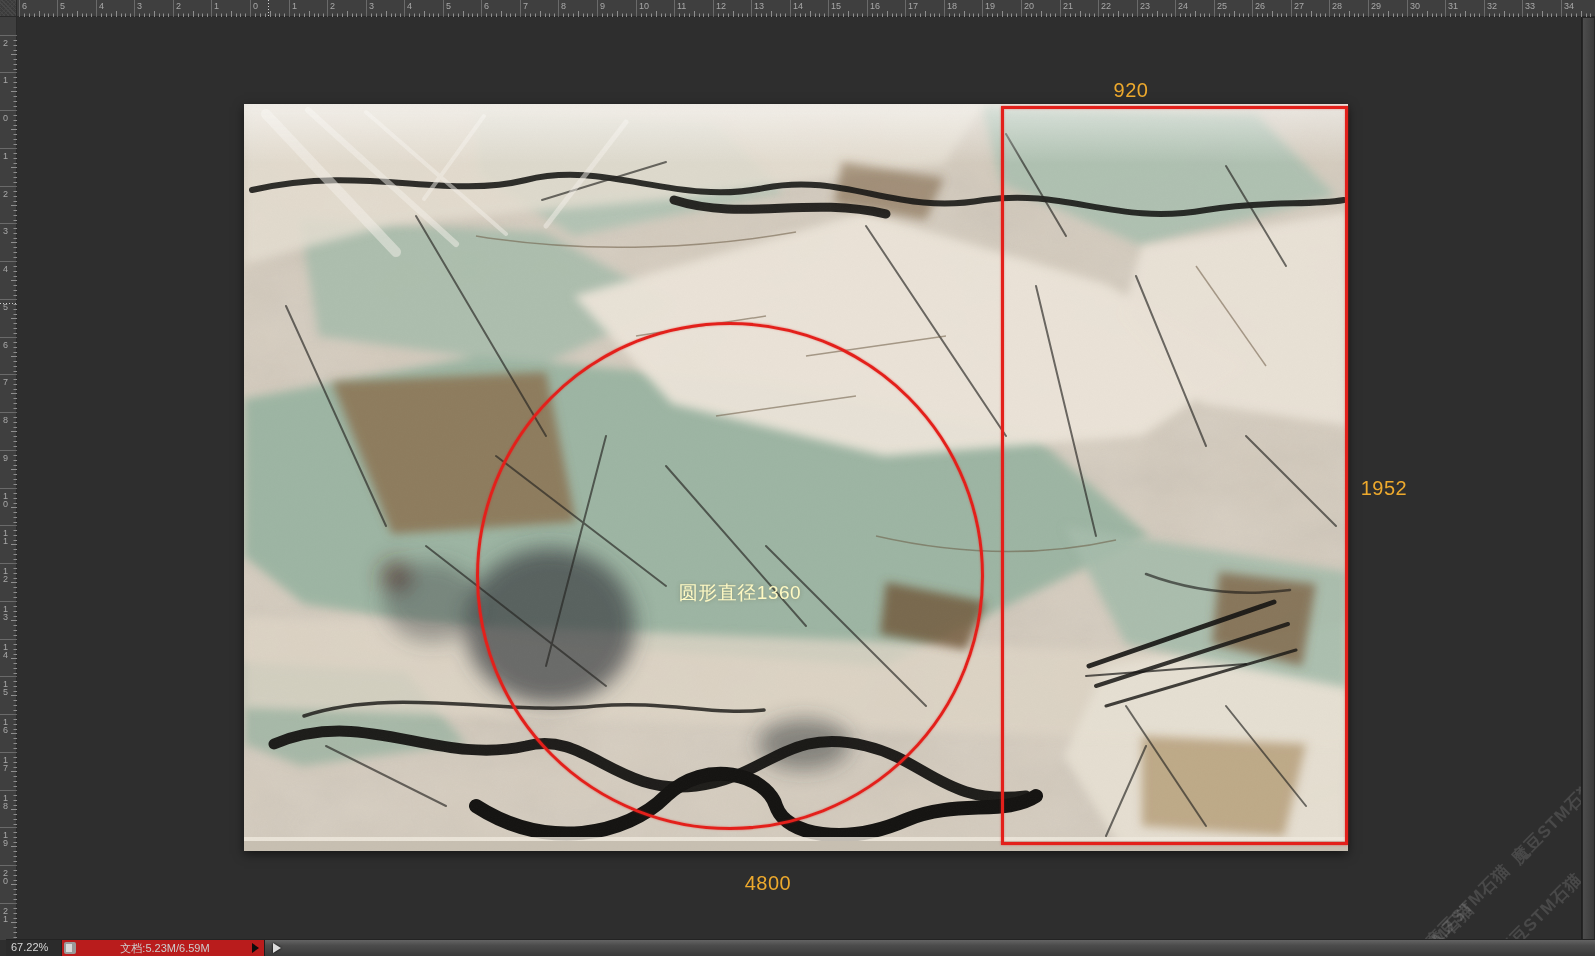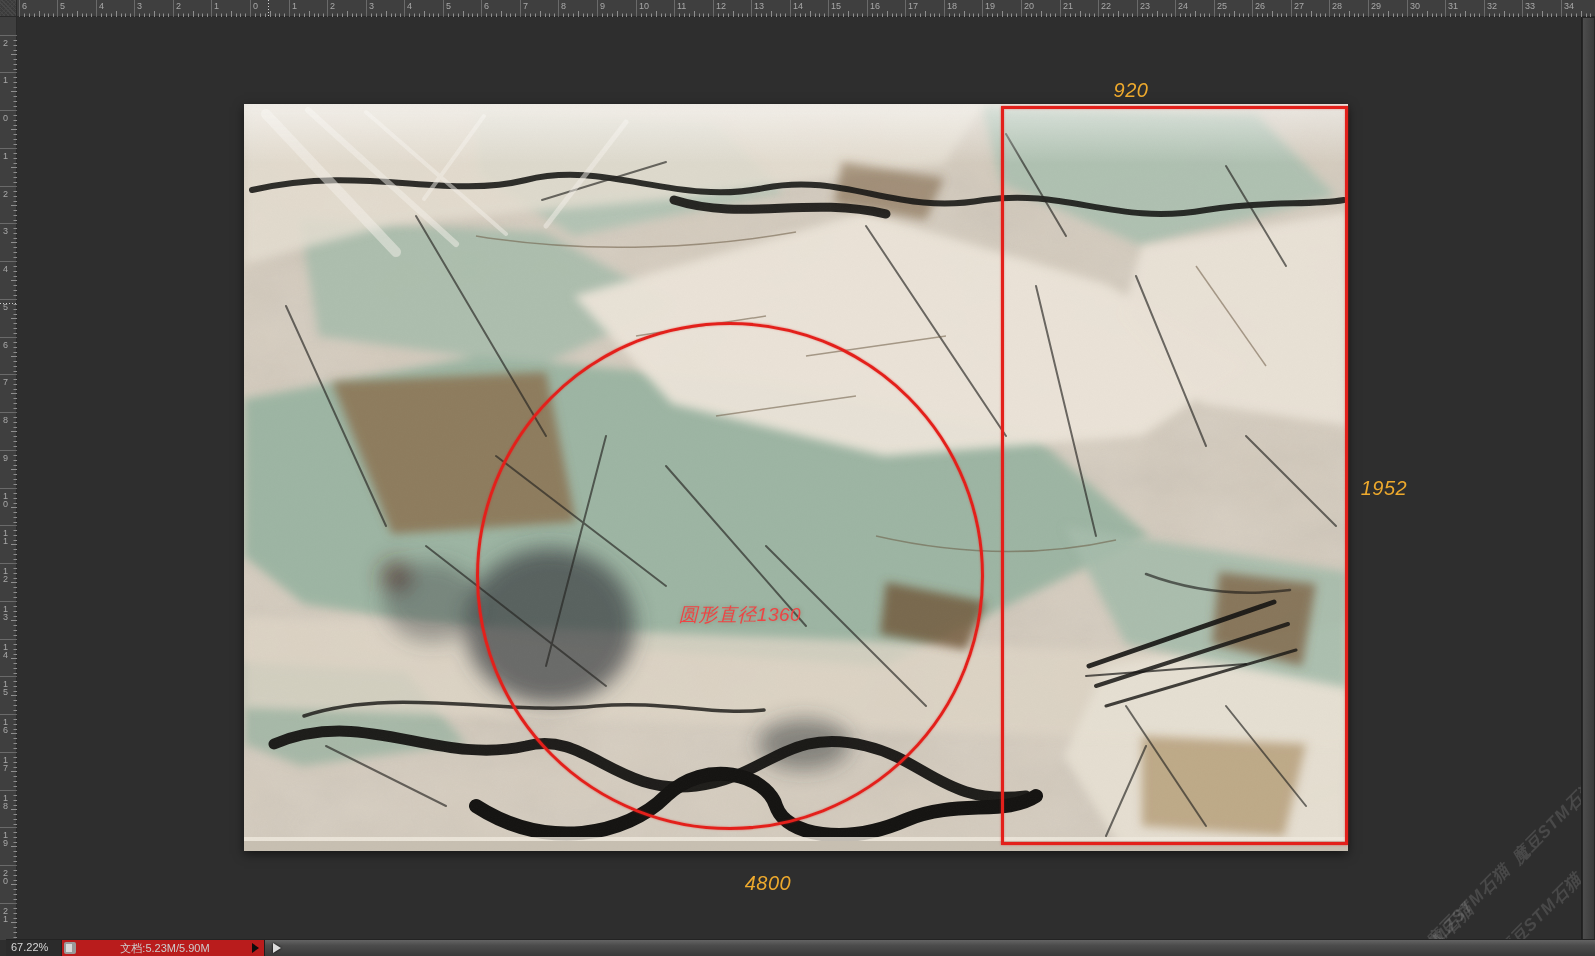--- a/index.html
+++ b/index.html
@@ -12,21 +12,21 @@
                      repeating-linear-gradient(-45deg,#424242 0 1px,transparent 1px 3px);
     border-right:1px solid #2a2a2a;border-bottom:1px solid #2a2a2a;box-sizing:border-box;}
   #ruler-top{position:absolute;left:17px;top:0;width:1578px;height:17px;background:#3f3f3f;
     border-bottom:1px solid #2a2a2a;box-sizing:border-box;}
   #ruler-left{position:absolute;left:0;top:17px;width:17px;height:923px;background:#3f3f3f;
     border-right:1px solid #2a2a2a;box-sizing:border-box;}
   #ruler-top svg,#ruler-left svg{display:block;}
 
   
   #canvas-area{position:absolute;left:17px;top:17px;width:1564px;height:923px;
-    background:#2e2e2e;overflow:hidden;font-style:italic;}
+    background:#2e2e2e;overflow:hidden;}
   #slab{position:absolute;box-shadow:0 3px 10px rgba(0,0,0,.55);}
   #slab svg{display:block;width:100%;height:100%;}
 
   
   .anno{position:absolute;pointer-events:none;}
   #anno-rect{border:3px solid #e3201b;box-sizing:border-box;box-shadow:0 0 2px rgba(230,30,25,.6), inset 0 0 2px rgba(230,30,25,.5);}
   #anno-circle{border:3px solid #e3201b;border-radius:50%;box-sizing:border-box;box-shadow:0 0 2px rgba(230,30,25,.6), inset 0 0 2px rgba(230,30,25,.5);}
   .dim-label{position:absolute;transform:translate(-50%,-50%);color:#eda92d;font-size:20px;
     letter-spacing:.5px;white-space:nowrap;pointer-events:none;}
   #label-circle-diameter{font-size:19px;text-shadow:0 0 4px rgba(80,70,40,.35);}
@@ -790,37 +790,37 @@
       <rect width="1104" height="747" filter="url(#grain)" opacity=".1"></rect>
     </svg>
   </div>
 
   <div id="anno-rect" class="anno" style="left: 984px; top: 89px; width: 347px; height: 739px; border-color: rgb(227, 32, 27);"></div>
   <div id="anno-circle" class="anno" style="left: 459px; top: 305px; width: 508px; height: 508px; border-color: rgb(227, 32, 27);"></div>
 
   <div id="label-rect-width" class="dim-label" style="left: 1114px; top: 73px; color: rgb(237, 169, 45);">920</div>
   <div id="label-rect-height" class="dim-label" style="left: 1367px; top: 471px; color: rgb(237, 169, 45);">1952</div>
   <div id="label-slab-width" class="dim-label" style="left: 751px; top: 866px; color: rgb(237, 169, 45);">4800</div>
-  <div id="label-circle-diameter" class="dim-label" style="left: 723px; top: 576px; color: #ef4444; margin-top: 22px;">圆形直径1360</div>
+  <div id="label-circle-diameter" class="dim-label" style="left: 723px; top: 576px; color: #fef9c3;">圆形直径1360</div>
 
   <div id="watermarks">
       <span class="wm" style="left: 1537px; top: 805px;">魔豆STM石猫</span>
       <span class="wm" style="left: 1451px; top: 889px;">魔豆STM石猫</span>
       <span class="wm" style="left: 1523px; top: 898px;">魔豆STM石猫</span>
       <span class="wm" style="left: 1415px; top: 928px;">魔豆STM石猫</span>
     </div>
 </div>
 
 <div id="v-scrollbar">
   <div class="thumb"></div>
 </div>
 
 <div id="status-bar">
   <div id="zoom-field">67.22%</div>
   <div id="doc-icon">
       <span class="page"></span>
     </div>
-  <div id="doc-info">文档:5.23M/5.90M</div>
+  <div id="doc-info">文档:5.23M/6.59M</div>
   <div id="status-menu-arrow"></div>
   <div id="h-scroll">
     <div class="arrow"></div>
   </div>
 </div>
 
 </body></html>

